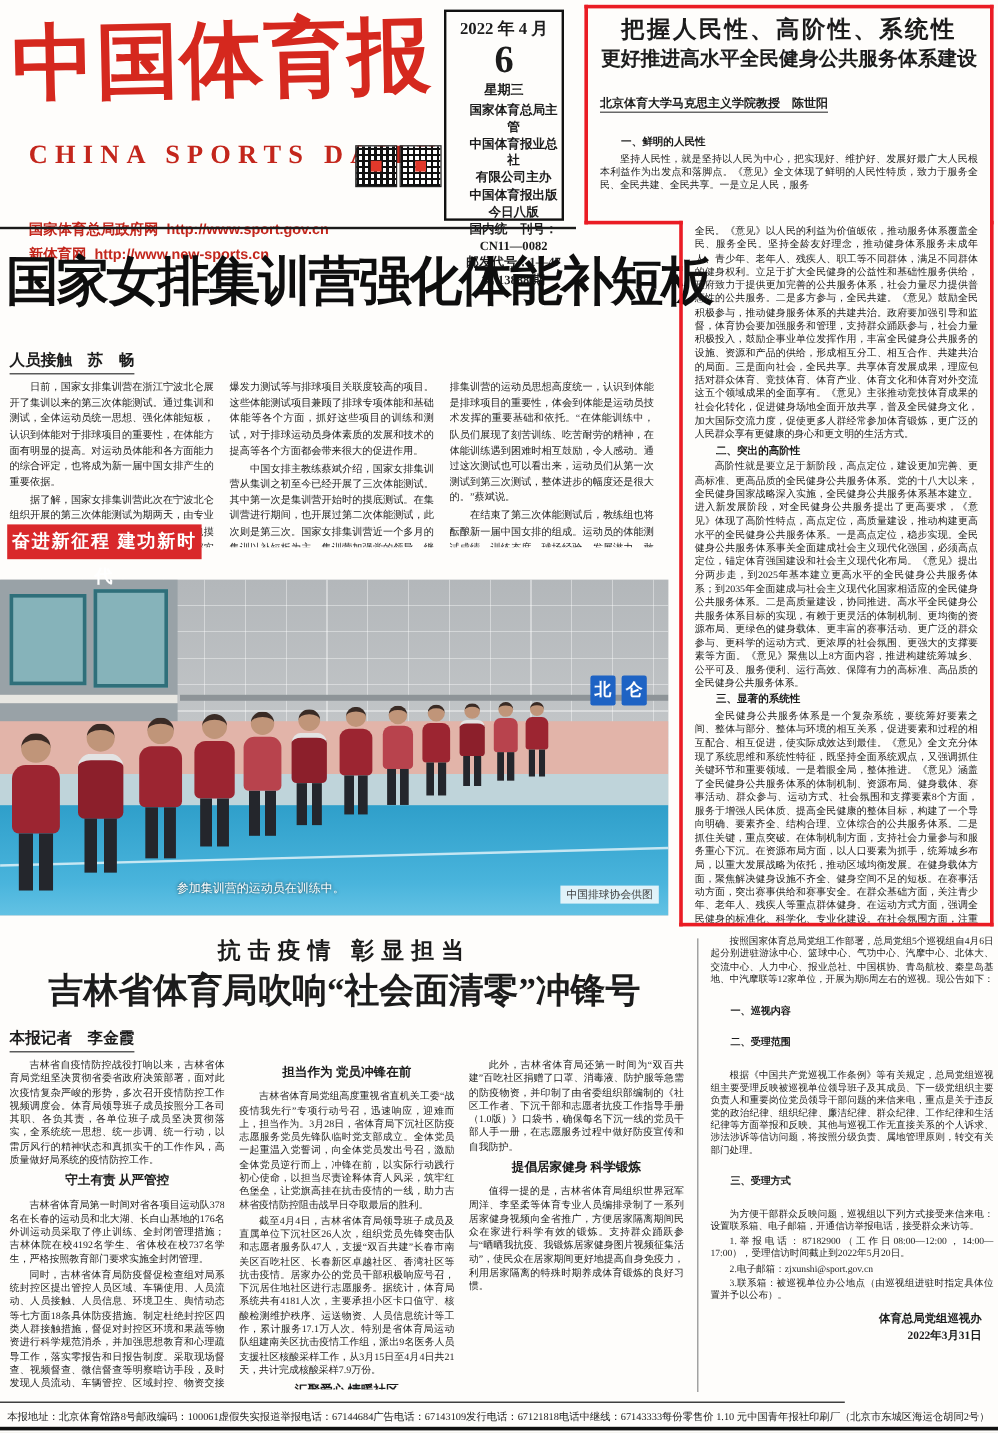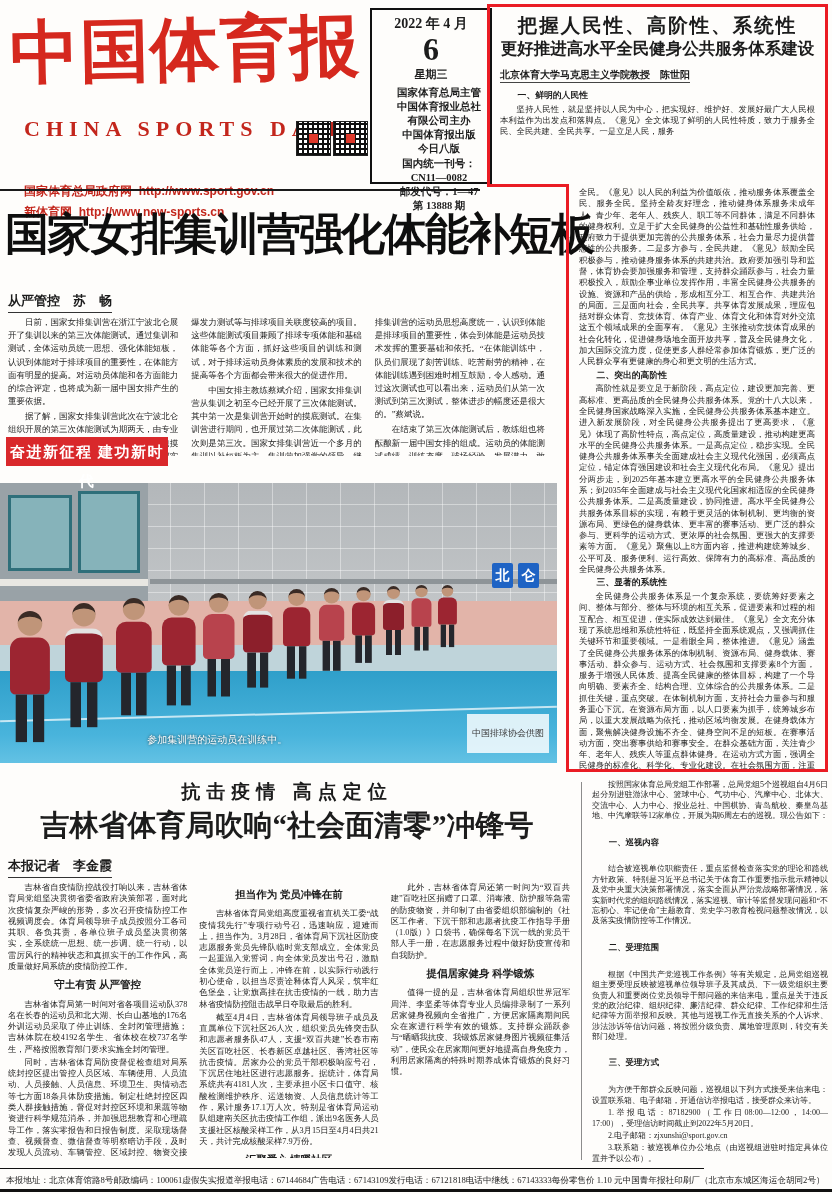--- a/index.html
+++ b/index.html
@@ -15,21 +15,21 @@
   .mast-title{left:10px;top:16px;width:358px;font-size:69px;line-height:1.0;font-weight:bold;
               color:#d5281e;letter-spacing:1px;transform:rotate(-1.2deg);white-space:nowrap;}
   .mast-en{left:24px;top:116px;font-weight:bold;font-size:22px;letter-spacing:6px;color:#c3261c;white-space:nowrap;}
   .mast-urls{left:24px;top:146px;font-size:12px;font-weight:bold;color:#c3261c;line-height:1.75;margin-top:35px;}
   .mast-urls .url{text-decoration:none;color:#c3261c;}
   .qr{top:121px;width:33px;height:33px;border:1px solid #222;
       background:
         repeating-linear-gradient(0deg,#111 0 2px,transparent 2px 5px),
         repeating-linear-gradient(90deg,#111 0 2px,#fff 2px 5px);position:absolute;}
   .qr::after{content:"";position:absolute;inset:37%;background:#e0392b;}
-  .datebox{left:370px;top:8px;width:122px;height:176px;border:2px solid #111;box-sizing:border-box;
+  .datebox{left:370px;top:8px;width:100px;height:176px;border:2px solid #111;box-sizing:border-box;
            text-align:center;font-weight:bold;padding-top:5px;}
   .datebox .d1{font-size:14px;}
   .datebox .d2{font-size:32px;line-height:1.05;}
   .datebox .d3{font-size:11px;margin-bottom:4px;}
   .datebox .dl{font-size:10.5px;line-height:14.2px;padding-left:16px;}
   .head-rule{left:0;top:189px;width:480px;height:2px;background:#1b1b1b;}
 
   
   .lead-headline{left:5px;top:205px;width:566px;font-size:44px;font-weight:bold;letter-spacing:-2px;
                  color:#0e0e0e;white-space:nowrap;font-family:"Liberation Sans","DejaVu Sans",sans-serif;}
@@ -60,31 +60,31 @@
   .player{position:absolute;width:22px;height:70px;transform-origin:top center;}
   .player .h{display:block;width:13px;height:13px;border-radius:50%;background:#c09579;border-top:3px solid #3a2b25;margin:0 auto;box-sizing:border-box;}
   .player .t{display:block;width:21px;height:30px;background:#9c2531;border-radius:6px 6px 3px 3px;margin:1px auto 0;}
   .player .l{display:block;width:15px;height:25px;margin:0 auto;
              background:linear-gradient(90deg,#24262c 0 40%,transparent 40% 60%,#24262c 60% 100%);}
   .player:nth-child(3n) .t{background:#b8434d;}
   .player:nth-child(4n) .t{background:#8c1f2b;border-top:3px solid #e3e3e3;box-sizing:border-box;}
   .ph-caption{position:absolute;left:0;width:78%;bottom:16px;text-align:center;color:#fff;font-size:10px;
               text-shadow:0 0 3px rgba(0,0,0,.75);}
   .ph-credit{position:absolute;right:8px;bottom:10px;background:rgba(255,255,255,.82);color:#3a3a3a;
-             font-size:9px;padding:13px 5px;}
+             font-size:9px;padding:1px 5px;}
 
   
   .red-top{left:487px;top:4px;width:341px;height:183px;border:3px solid #ea1c24;border-bottom:none;
            box-sizing:border-box;padding:7px 10px 0 10px;overflow:hidden;}
   .red-notch{left:487px;top:184px;width:82px;height:3px;background:#ea1c24;}
   .red-bottom{left:566px;top:184px;width:262px;height:588px;border:3px solid #ea1c24;border-top:none;
               box-sizing:border-box;padding:3px 10px 6px 10px;overflow:hidden;}
   .op-h1{text-align:center;font-size:19.5px;font-weight:bold;letter-spacing:2px;line-height:1.25;}
-  .op-h2{text-align:center;font-size:16.5px;font-weight:bold;letter-spacing:0;line-height:1.3;margin-bottom:4px;}
-  .op-byline{font-size:10px;font-weight:bold;border-bottom:1px solid #444;display:inline-block;margin:2px 0 5px 0;}
+  .op-h2{text-align:center;font-size:16.5px;font-weight:bold;letter-spacing:0;line-height:1.3;margin-bottom:16px;}
+  .op-byline{font-size:10px;font-weight:bold;border-bottom:1px solid #444;display:inline-block;margin:2px 0 17px 0;}
   .op-body{font-size:8.3px;line-height:1.36;}
   .op-body p{margin:0;}
   .op-sub{font-weight:bold;text-indent:2em;font-size:8.8px;margin:2px 0;}
 
   
   .jl-kicker{left:4px;top:779px;width:566px;text-align:center;font-size:19px;font-weight:bold;
              letter-spacing:6px;font-family:"Liberation Sans","DejaVu Sans",sans-serif;}
   .jl-headline{left:4px;top:806px;width:566px;text-align:center;font-size:29px;font-weight:bold;
                letter-spacing:0px;white-space:nowrap;}
   .jl-byline{left:8px;top:856px;}
@@ -129,21 +129,21 @@
     <div class="dl">中国体育报出版</div>
     <div class="dl">今日八版</div>
     <div class="dl">国内统一刊号：</div>
     <div class="dl">CN11—0082</div>
     <div class="dl">邮发代号：1—47</div>
     <div class="dl">第 13888 期</div>
   </div>
   <div class="abs head-rule"></div>
 
   <div class="abs lead-headline">国家女排集训营强化体能补短板</div>
-  <div class="abs lead-byline"><span class="byline">从严管控　苏　畅</span></div>
+  <div class="abs lead-byline"><span class="byline">人员接触　苏　畅</span></div>
   <div class="abs lead-cols">
     <div class="lead-col just">
       <p>日前，国家女排集训营在浙江宁波北仑展开了集训以来的第三次体能测试。通过集训和测试，全体运动员统一思想、强化体能短板，认识到体能对于排球项目的重要性，在体能方面有明显的提高。对运动员体能和各方面能力的综合评定，也将成为新一届中国女排产生的重要依据。</p>
       <p>据了解，国家女排集训营此次在宁波北仑组织开展的第三次体能测试为期两天，由专业团队执行并全程录像。测试内容涵盖助跑摸高、30米冲刺、3000米跑、体脂比测试、掷实心球、大腿中部和持续</p>
     </div>
     <div class="lead-col just">
       <p class="noindent">爆发力测试等与排球项目关联度较高的项目。这些体能测试项目兼顾了排球专项体能和基础体能等各个方面，抓好这些项目的训练和测试，对于排球运动员身体素质的发展和技术的提高等各个方面都会带来很大的促进作用。</p>
       <p>中国女排主教练蔡斌介绍，国家女排集训营从集训之初至今已经开展了三次体能测试。其中第一次是集训营开始时的摸底测试。在集训营进行期间，也开展过第二次体能测试，此次则是第三次。国家女排集训营近一个多月的集训以补短板为主，集训营加强党的领导，继续狠抓运动员的思想、队伍的管理和作风建设等。参训运动员也在集训中努力刻苦训练，无论是体能还是基本技术，都有了扎实的提高。</p>
 
     </div>
@@ -248,21 +248,21 @@
     <div class="op-body just">
       <p class="noindent">全民。《意见》以人民的利益为价值皈依，推动服务体系覆盖全民、服务全民。坚持全龄友好理念，推动健身体系服务未成年人、青少年、老年人、残疾人、职工等不同群体，满足不同群体的健身权利。立足于扩大全民健身的公益性和基础性服务供给，政府致力于提供更加完善的公共服务体系，社会力量尽力提供普惠性的公共服务。二是多方参与，全民共建。《意见》鼓励全民积极参与，推动健身服务体系的共建共治。政府要加强引导和监督，体育协会要加强服务和管理，支持群众踊跃参与，社会力量积极投入，鼓励企事业单位发挥作用，丰富全民健身公共服务的设施、资源和产品的供给，形成相互分工、相互合作、共建共治的局面。三是面向社会，全民共享。共享体育发展成果，理应包括对群众体育、竞技体育、体育产业、体育文化和体育对外交流这五个领域成果的全面享有。《意见》主张推动竞技体育成果的社会化转化，促进健身场地全面开放共享，普及全民健身文化，加大国际交流力度，促使更多人群经常参加体育锻炼，更广泛的人民群众享有更健康的身心和更文明的生活方式。</p>
       <div class="op-sub">二、突出的高阶性</div>
       <p>高阶性就是要立足于新阶段，高点定位，建设更加完善、更高标准、更高品质的全民健身公共服务体系。党的十八大以来，全民健身国家战略深入实施，全民健身公共服务体系基本建立。进入新发展阶段，对全民健身公共服务提出了更高要求，《意见》体现了高阶性特点，高点定位，高质量建设，推动构建更高水平的全民健身公共服务体系。一是高点定位，稳步实现。全民健身公共服务体系事关全面建成社会主义现代化强国，必须高点定位，锚定体育强国建设和社会主义现代化布局。《意见》提出分两步走，到2025年基本建立更高水平的全民健身公共服务体系；到2035年全面建成与社会主义现代化国家相适应的全民健身公共服务体系。二是高质量建设，协同推进。高水平全民健身公共服务体系目标的实现，有赖于更灵活的体制机制、更均衡的资源布局、更绿色的健身载体、更丰富的赛事活动、更广泛的群众参与、更科学的运动方式、更浓厚的社会氛围、更强大的支撑要素等方面。《意见》聚焦以上8方面内容，推进构建统筹城乡、公平可及、服务便利、运行高效、保障有力的高标准、高品质的全民健身公共服务体系。</p>
       <div class="op-sub">三、显著的系统性</div>
       <p>全民健身公共服务体系是一个复杂系统，要统筹好要素之间、整体与部分、整体与环境的相互关系，促进要素和过程的相互配合、相互促进，使实际成效达到最佳。《意见》全文充分体现了系统思维和系统性特征，既坚持全面系统观点，又强调抓住关键环节和重要领域。一是着眼全局，整体推进。《意见》涵盖了全民健身公共服务体系的体制机制、资源布局、健身载体、赛事活动、群众参与、运动方式、社会氛围和支撑要素8个方面，服务于增强人民体质、提高全民健康的整体目标，构建了一个导向明确、要素齐全、结构合理、立体综合的公共服务体系。二是抓住关键，重点突破。在体制机制方面，支持社会力量参与和服务重心下沉。在资源布局方面，以人口要素为抓手，统筹城乡布局，以重大发展战略为依托，推动区域均衡发展。在健身载体方面，聚焦解决健身设施不齐全、健身空间不足的短板。在赛事活动方面，突出赛事供给和赛事安全。在群众基础方面，关注青少年、老年人、残疾人等重点群体健身。在运动方式方面，强调全民健身的标准化、科学化、专业化建设。在社会氛围方面，注重全民健身的文化普及、正向激励和国际交流。</p>
 
     </div>
   </div>
 
-  <div class="abs jl-kicker">抗击疫情 高点定位</div>
+  <div class="abs jl-kicker">抗击疫情 彰显担当</div>
   <div class="abs jl-headline">吉林省体育局吹响“社会面清零”冲锋号</div>
   <div class="abs jl-byline"><span class="byline">本报记者　李金霞</span></div>
   <div class="abs jl-cols">
     <div class="jl-col just">
       <p>吉林省自疫情防控战役打响以来，吉林省体育局党组坚决贯彻省委省政府决策部署，面对此次疫情复杂严峻的形势，多次召开疫情防控工作视频调度会。体育局领导班子成员按照分工各司其职、各负其责，各单位班子成员坚决贯彻落实，全系统统一思想、统一步调、统一行动，以雷厉风行的精神状态和真抓实干的工作作风，高质量做好局系统的疫情防控工作。</p>
       <div class="colsub">守土有责 从严管控</div>
       <p>吉林省体育局第一时间对省各项目运动队378名在长春的运动员和北大湖、长白山基地的176名外训运动员采取了停止训练、全封闭管理措施；吉林体院在校4192名学生、省体校在校737名学生，严格按照教育部门要求实施全封闭管理。</p>
       <p>同时，吉林省体育局防疫督促检查组对局系统封控区提出管控人员区域、车辆使用、人员流动、人员接触、人员信息、环境卫生、舆情动态等七方面18条具体防疫措施。制定杜绝封控区四类人群接触措施，督促对封控区环境和果蔬等物资进行科学规范消杀，并加强思想教育和心理疏导工作，落实零报告和日报告制度。采取现场督查、视频督查、微信督查等明察暗访手段，及时发现人员流动、车辆管控、区域封控、物资交接等方面问题，及时督促整改，堵塞漏洞，织密织牢吉林省体育局系统疫情防控防线。</p>
     </div>
     <div class="jl-col just">
@@ -277,21 +277,20 @@
       <div class="colsub">提倡居家健身 科学锻炼</div>
       <p>值得一提的是，吉林省体育局组织世界冠军周洋、李坚柔等体育专业人员编排录制了一系列居家健身视频向全省推广，方便居家隔离期间民众在家进行科学有效的锻炼。支持群众踊跃参与“晒晒我抗疫、我锻炼居家健身图片视频征集活动”，使民众在居家期间更好地提高自身免疫力，利用居家隔离的特殊时期养成体育锻炼的良好习惯。</p>
     </div>
   </div>
 
   <div class="abs vdiv"></div>
   <div class="abs insp">
     <div class="insp-body just">
       <p>按照国家体育总局党组工作部署，总局党组5个巡视组自4月6日起分别进驻游泳中心、篮球中心、气功中心、汽摩中心、北体大、交流中心、人力中心、报业总社、中国棋协、青岛航校、秦皇岛基地、中汽摩联等12家单位，开展为期6周左右的巡视。现公告如下：</p>
       <div class="insp-sub">一、巡视内容</div>
-      <p>结合被巡视单位职能责任，重点监督检查落实党的理论和路线方针政策、特别是习近平总书记关于体育工作重要指示批示精神以及党中央重大决策部署情况，落实全面从严治党战略部署情况，落实新时代党的组织路线情况，落实巡视、审计等监督发现问题和“不忘初心、牢记使命”主题教育、党史学习教育检视问题整改情况，以及落实疫情防控等工作情况。</p>
       <div class="insp-sub">二、受理范围</div>
       <p>根据《中国共产党巡视工作条例》等有关规定，总局党组巡视组主要受理反映被巡视单位领导班子及其成员、下一级党组织主要负责人和重要岗位党员领导干部问题的来信来电，重点是关于违反党的政治纪律、组织纪律、廉洁纪律、群众纪律、工作纪律和生活纪律等方面举报和反映。其他与巡视工作无直接关系的个人诉求、涉法涉诉等信访问题，将按照分级负责、属地管理原则，转交有关部门处理。</p>
       <div class="insp-sub">三、受理方式</div>
       <p>为方便干部群众反映问题，巡视组以下列方式接受来信来电：设置联系箱、电子邮箱，开通信访举报电话，接受群众来访等。</p>
       <p>1.举报电话：87182900（工作日08:00—12:00，14:00—17:00），受理信访时间截止到2022年5月20日。</p>
       <p>2.电子邮箱：zjxunshi@sport.gov.cn</p>
       <p>3.联系箱：被巡视单位办公地点（由巡视组进驻时指定具体位置并予以公布）。</p>
       <div class="insp-sig">体育总局党组巡视办</div>
       <div class="insp-sig" style="margin-top:2px;">2022年3月31日</div>
     </div>

